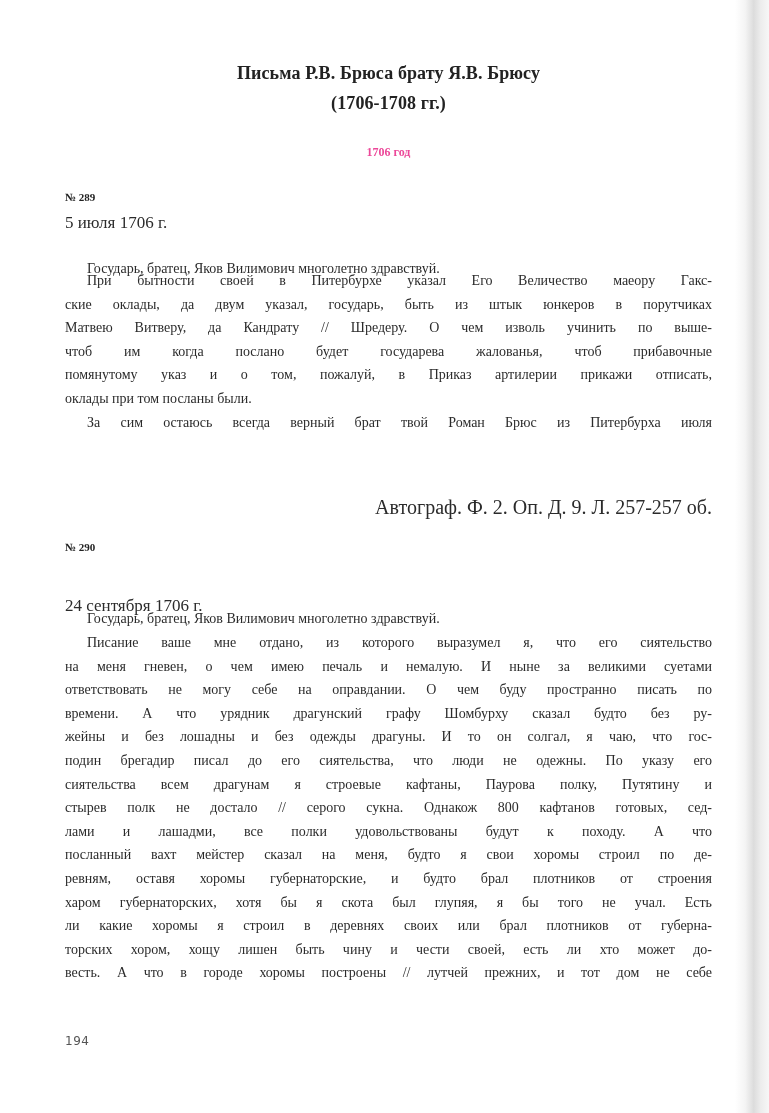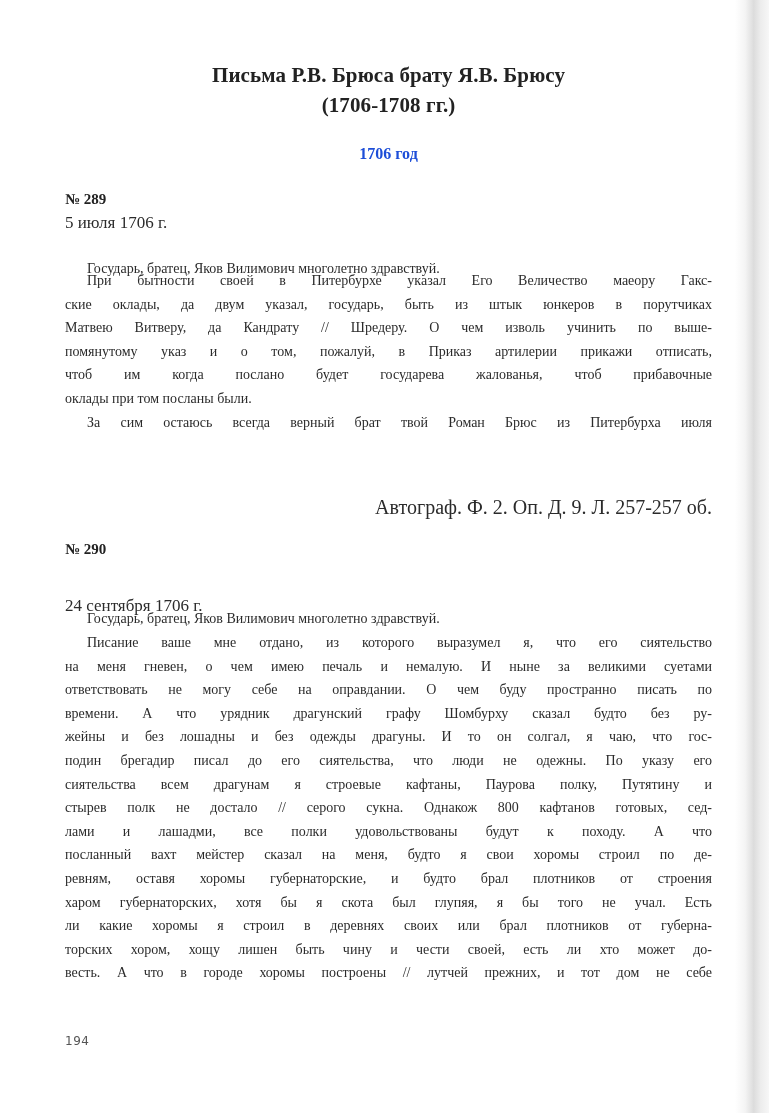--- a/index.html
+++ b/index.html
@@ -12,30 +12,30 @@
   }
   .gutter {
     position: absolute; top: 0; right: 0; width: 34px; height: 1113px;
     background: linear-gradient(to right, #ffffff 0%, #f4f4f4 30%, #dcdcdc 55%, #ececec 75%, #f7f7f7 100%);
   }
   .page {
     position: absolute; left: 65px; top: 0; width: 647px;
   }
   .title {
     position: absolute; left: 0; width: 647px; text-align: center;
-    font-weight: bold; font-size: 21px; color: #222; letter-spacing: 0.1px;
+    font-weight: bold; font-size: 18px; color: #222; letter-spacing: 0.1px;
   }
   .title.l1 { top: 63px; }
   .title.l2 { top: 93px; }
   .year {
     position: absolute; left: 0; width: 647px; text-align: center; top: 145px;
-    font-weight: bold; font-size: 16px; color: #1d4ed8;
+    font-weight: bold; font-size: 12px; color: #ec4899;
   }
   .doc-no {
-    position: absolute; left: 0; font-weight: bold; font-size: 15px; color: #222;
+    position: absolute; left: 0; font-weight: bold; font-size: 11px; color: #222;
   }
   .doc-date {
     position: absolute; left: 0; font-size: 17px;
   }
   .para {
     position: absolute; left: 0; width: 647px;
     font-size: 14px; line-height: 23.6px;
     text-align: justify;
   }
   .para .ln { display: block; height: 23.6px; text-align: justify; text-align-last: justify; white-space: nowrap; }
@@ -64,22 +64,22 @@
   <div class="doc-date" style="top:213px;">5 июля 1706 г.</div>
 
   <div class="para" style="top:257px;">
     <span class="ln indent last" style="white-space: nowrap;">Государь, братец, Яков Вилимович многолетно здравствуй.</span>
   </div>
 
   <div class="para" style="top:269px;">
     <span class="ln indent" style="white-space: nowrap;">При бытности своей в Питербурхе указал Его Величество маеору Гакс-</span>
     <span class="ln" style="white-space: nowrap;">ские оклады, да двум указал, государь, быть из штык юнкеров в порутчиках</span>
     <span class="ln" style="white-space: nowrap;">Матвею  Витверу, да Кандрату // Шредеру. О чем изволь учинить по выше-</span>
+    <span class="ln" style="white-space: nowrap;">чтоб им когда послано будет государева жалованья, чтоб прибавочные</span>
     <span class="ln" style="white-space: nowrap;">помянутому указ и о том, пожалуй, в Приказ артилерии прикажи отписать,</span>
-    <span class="ln" style="white-space: nowrap;">чтоб им когда послано будет государева жалованья, чтоб прибавочные</span>
     <span class="ln last" style="white-space: nowrap;">оклады при том посланы были.</span>
     <span class="ln indent" style="white-space: nowrap;">За сим остаюсь всегда верный брат твой Роман Брюс из Питербурха июля</span>
   </div>
 
   <div class="src" style="top:496px;">Автограф. Ф. 2. Оп. Д. 9. Л. 257-257 об.</div>
 
   <div class="doc-no" style="top:541px;">№ 290</div>
   <div class="doc-date" style="top:564px;margin-top:32px;">24 сентября 1706 г.</div>
 
   <div class="para" style="top:607px;">

